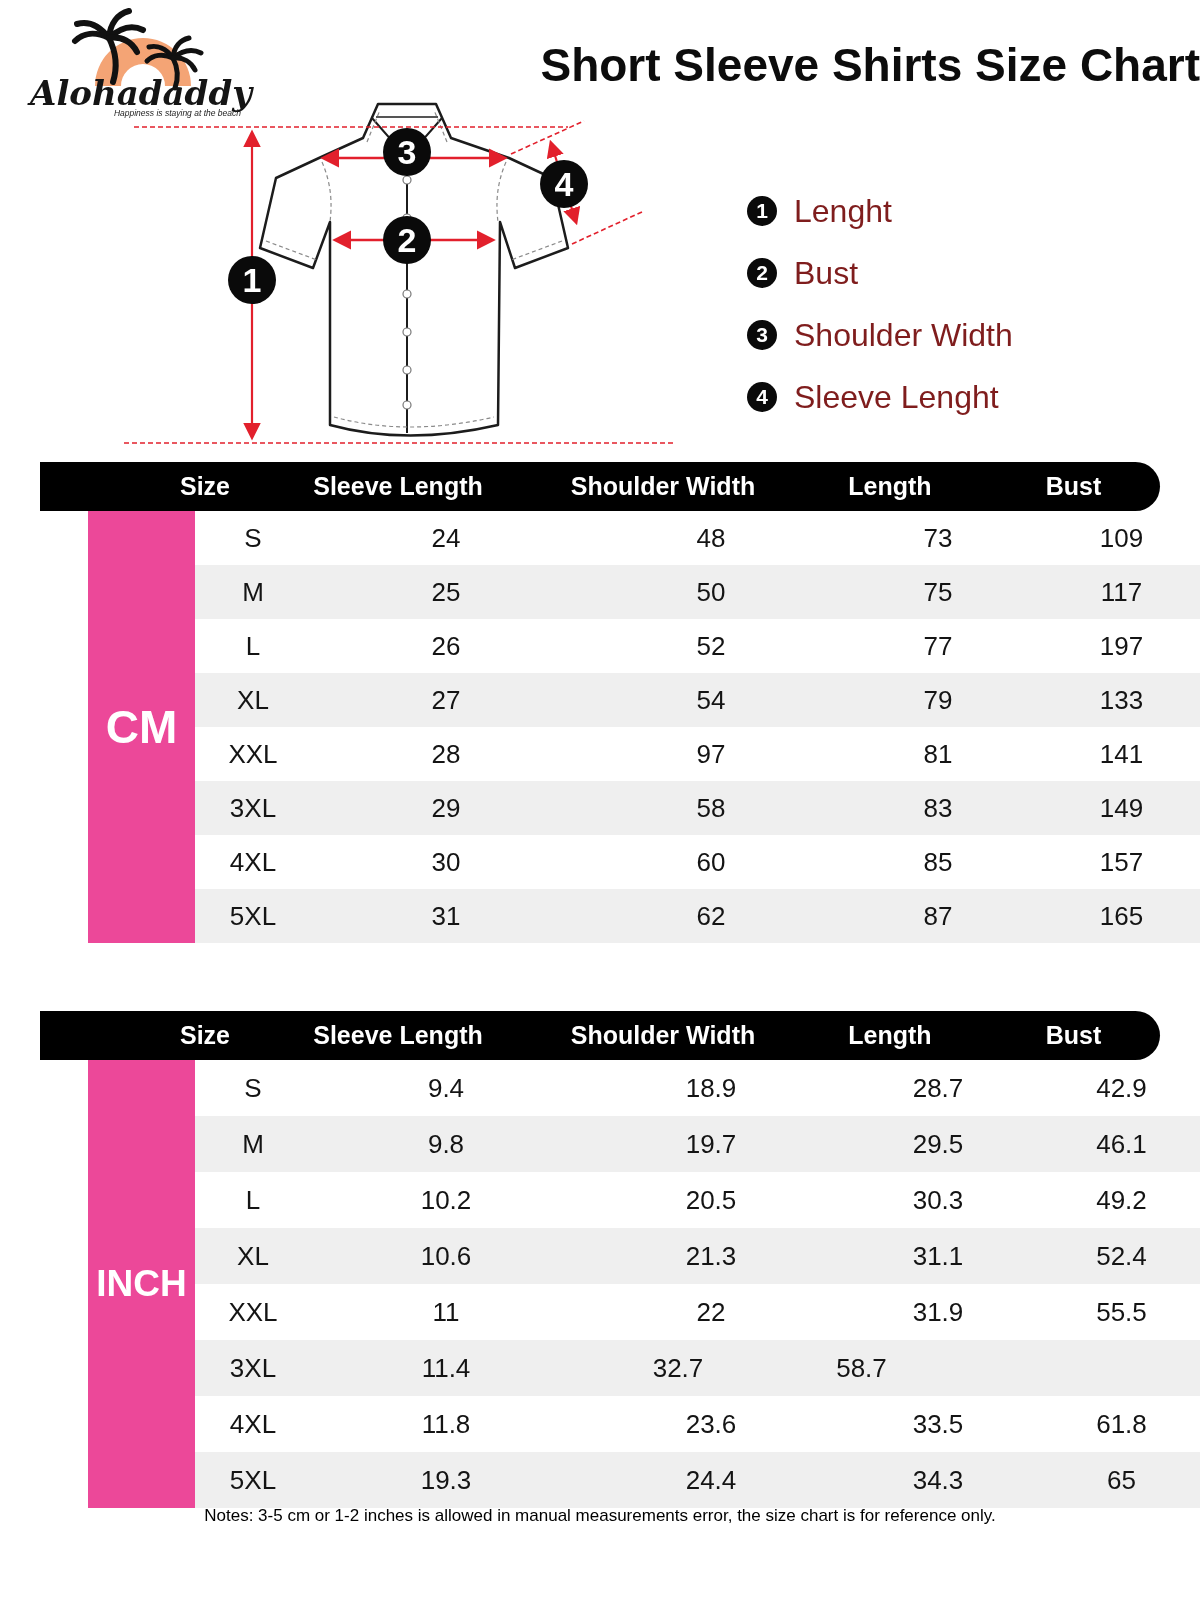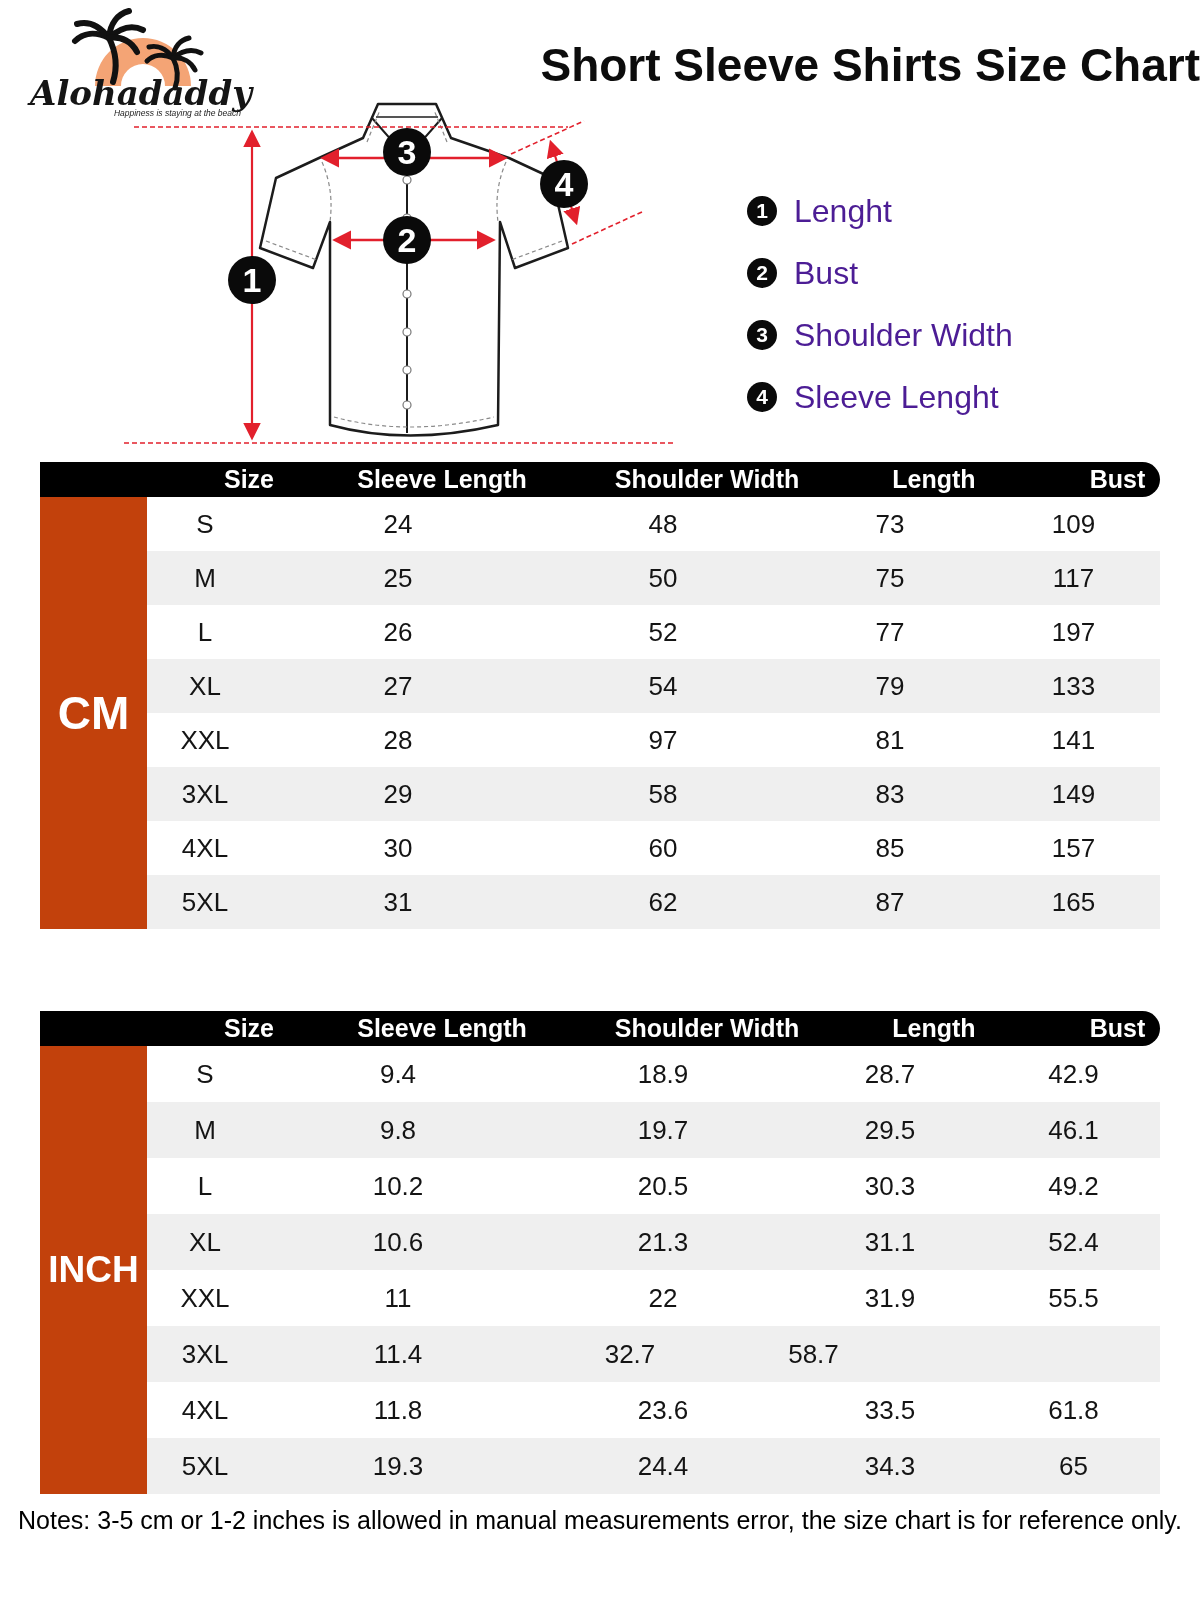--- a/index.html
+++ b/index.html
@@ -21,45 +21,45 @@
 
   
   .diagram{position:absolute;left:120px;top:100px;width:560px;height:345px;}
 
   
   .legend{position:absolute;left:747px;top:194px;}
   .legend-item{display:flex;align-items:center;height:34px;margin-bottom:28px;}
   .legend-badge{width:30px;height:30px;border-radius:50%;background:#0a0a0a;color:#fff;
     display:flex;align-items:center;justify-content:center;font-size:21px;font-weight:bold;
     margin-right:17px;flex:none;}
-  .legend-label{font-size:32px;color:#4c1d95;white-space:nowrap;}
+  .legend-label{font-size:32px;color:#7f1d1d;white-space:nowrap;}
 
   
   .size-table{position:absolute;left:40px;width:1120px;}
   .size-table.cm{top:462px;}
   .size-table.inch{top:1011px;}
-  .thead{display:flex;align-items:center;height:35px;background:#000;
-         border-radius:0 26px 26px 0;color:#fff;font-weight:bold;font-size:25px;padding-left:44px;}
+  .thead{display:flex;align-items:center;height:49px;background:#000;
+         border-radius:0 26px 26px 0;color:#fff;font-weight:bold;font-size:25px;}
   .spacer{width:107px;flex:none;}
   .col{flex:none;text-align:center;}
   .c0{width:116px}.c1{width:270px}.c2{width:260px}.c3{width:194px}.c4{width:173px}
   .tbody{display:flex;}
-  .unit-cell{width:107px;flex:none;background:#c2410c;color:#fff;display:flex;
-             align-items:center;justify-content:center;font-weight:bold;}
+  .unit-cell{width:107px;flex:none;background:#ec4899;color:#fff;display:flex;
+             align-items:center;justify-content:center;font-weight:bold;margin-left:48px;}
   .cm .unit-cell{font-size:46px;letter-spacing:0;}
   .inch .unit-cell{font-size:37px;text-align:center;}
   .rows{flex:1;}
   .row{display:flex;align-items:center;font-size:26px;color:#141414;}
   .cm .row{height:54px;}
   .inch .row{height:56px;}
   .row:nth-child(even){background:var(--row-alt);}
 
   
   .notes{position:absolute;left:0;right:0;top:1506px;text-align:center;
-         font-size:25px;color:#000;}
+         font-size:17px;color:#000;}
 </style>
 </head>
 <body>
 
 <div class="page">
 
   <svg class="logo" viewBox="0 0 238 112" aria-hidden="true">
     <path d="M70,80 A48,48 0 0 1 166,80 L140,80 A22,22 0 0 0 96,80 Z" fill="#f4a475"></path>
     <g stroke="#111" fill="none" stroke-linecap="round">
       <path d="M88,76 C93,60 91,46 84,32" stroke-width="6"></path>

